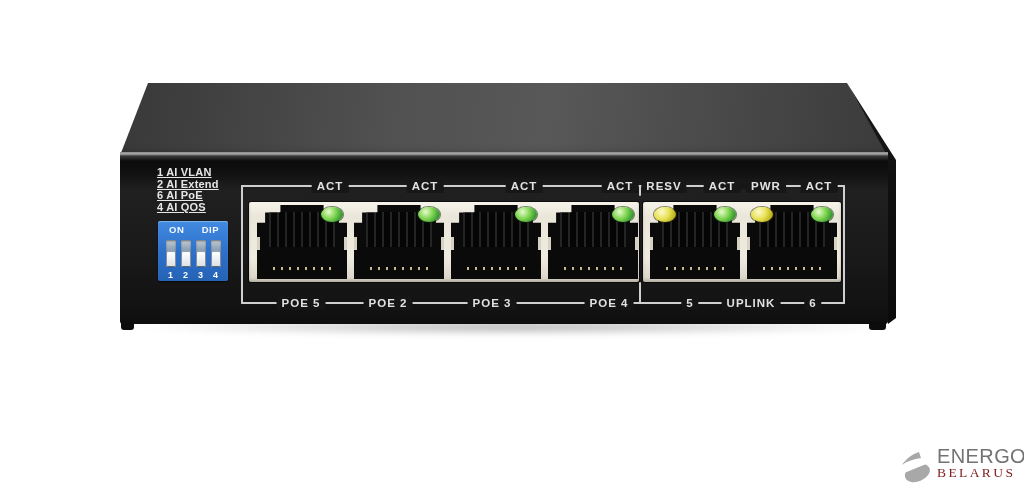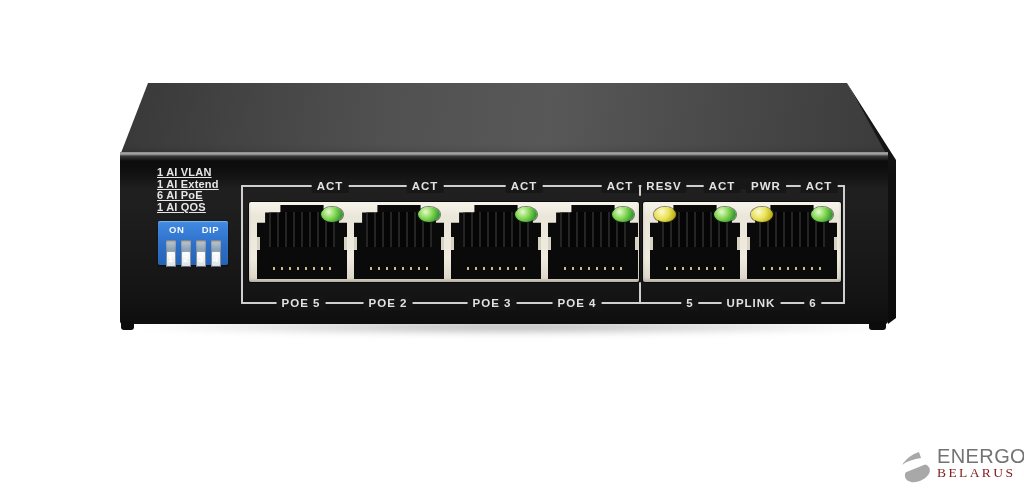--- a/index.html
+++ b/index.html
@@ -36,21 +36,21 @@
   .foot.right { left:869px; top:321px; width:17px; height:9px; }
 
   
   .dip-legend {
     position:absolute; left:157px; top:167px; color:#e6e6e6;
     font-size:11px; font-weight:bold; line-height:11.5px; letter-spacing:0.2px;
     white-space:nowrap;
     text-decoration:underline;
   }
   .dip {
-    position:absolute; left:158px; top:221px; width:70px; height:44px;
+    position:absolute; left:158px; top:221px; width:70px; height:60px;
     background:linear-gradient(180deg,#418ae2,#2d6fc8 55%,#2563b4);
     border-radius:2px;
     box-shadow:inset 0 1px 1px rgba(255,255,255,0.35), 0 1px 2px rgba(0,0,0,0.6);
   }
   .dip-head {
     display:flex; justify-content:space-between; padding:3px 9px 0 11px;
     color:#f3f7fd; font-size:9.5px; font-weight:bold; letter-spacing:0.5px;
   }
   .dip-slots {
     position:absolute; left:0; top:19px; width:100%;
@@ -142,23 +142,23 @@
 <div class="stage">
 
   <div class="ground-shadow"></div>
   <div class="lid"></div>
   <div class="side-right"></div>
 
   <div class="front">
 
     <div class="dip-legend" style="position:absolute; left:37px; top:15px;">
       <div>1 AI VLAN</div>
-      <div>1 AI Extend</div>
+      <div>2 AI Extend</div>
       <div>6 AI PoE</div>
-      <div>1 AI QOS</div>
+      <div>4 AI QOS</div>
     </div>
 
     <div class="dip" style="position:absolute; left:38px; top:69px;">
       <div class="dip-head">
         <span>ON</span>
         <span>DIP</span>
       </div>
       <div class="dip-slots">
         <div class="slot">
             <div class="handle"></div>
@@ -195,21 +195,21 @@
   <span class="plabel top" style="left:524px;">ACT</span>
   <span class="plabel top" style="left:620px;">ACT</span>
   <span class="plabel top" style="left:664px;">RESV</span>
   <span class="plabel top" style="left:722px;">ACT</span>
   <span class="plabel top" style="left:766px;">PWR</span>
   <span class="plabel top" style="left:819px;">ACT</span>
 
   <span class="plabel bot" style="left:301px;">POE 5</span>
   <span class="plabel bot" style="left:388px;">POE 2</span>
   <span class="plabel bot" style="left:492px;text-align:right;">POE 3</span>
-  <span class="plabel bot" style="left:577px;text-align:center;">POE 4</span>
+  <span class="plabel bot" style="left:609px;text-align:center;">POE 4</span>
   <span class="plabel bot" style="left:690px;">5</span>
   <span class="plabel bot" style="left:751px;text-align:right;">UPLINK</span>
   <span class="plabel bot" style="left:813px;">6</span>
 
   <div class="bezel poe">
     <div class="port" style="left:8px;">
       <div class="jack">
         <div class="fins"></div>
         <div class="pins"></div>
       </div>

